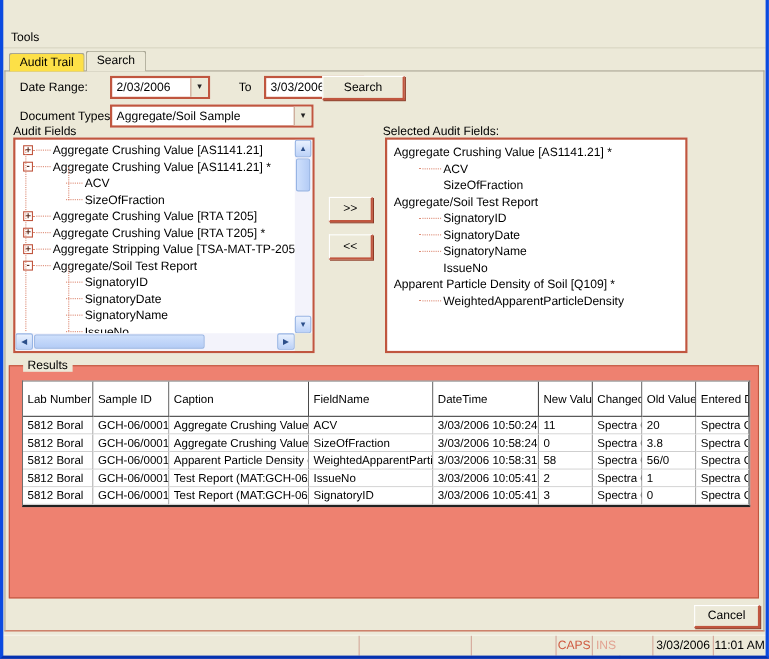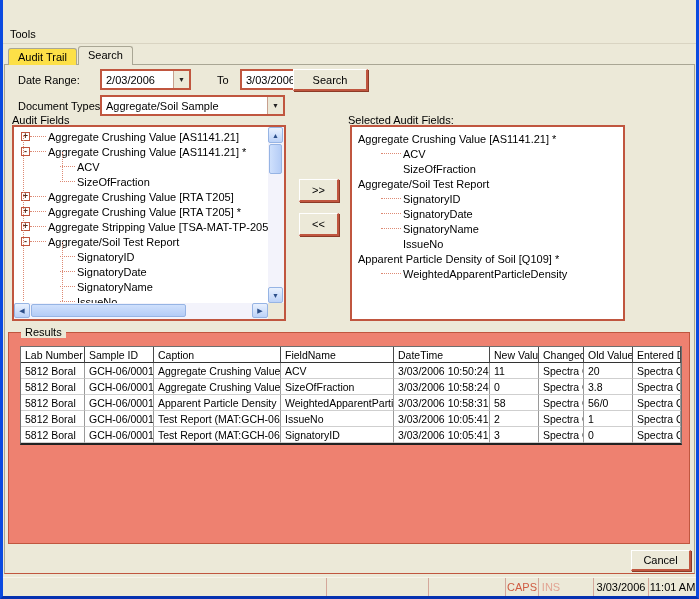--- a/index.html
+++ b/index.html
@@ -64,21 +64,21 @@
   .sthumb{position:absolute;background:linear-gradient(90deg,#cfe0fc,#b4ccf6);border:1px solid #96b4e4;border-radius:2px;}
   .sthumb.h{background:linear-gradient(180deg,#cfe0fc,#b4ccf6);}
   .scorner{position:absolute;right:0;bottom:0;width:16px;height:16px;background:#ece9d8;}
   
   .groupbox{position:absolute;border:1px solid #c0563f;background:#ee8170;z-index:8;}
   .grouplabel{position:absolute;top:-7px;left:12px;background:#ece9d8;padding:0 4px;z-index:9;}
   
   .grid{position:absolute;background:#fff;border:1px solid #6e6e6e;border-bottom:2px solid #222;z-index:9;font-size:10.5px;}
   .grow{display:grid;grid-template-columns:64px 69px 127px 113px 96px 49px 45px 49px 48px;}
   .gcell{padding:0 2px 0 4px;white-space:nowrap;overflow:hidden;border-right:1px solid #9a9a9a;display:flex;align-items:center;}
-  .ghead .gcell{height:16px;border-right:1px solid #4a4a4a;border-bottom:1px solid #333;background:#fff;}
+  .ghead .gcell{height:32px;border-right:1px solid #4a4a4a;border-bottom:1px solid #333;background:#fff;}
   .gdata .gcell{height:16px;border-bottom:1px solid #cfcfcf;background:#fff;}
   
   .statusbar{position:absolute;left:3px;right:3px;bottom:3px;height:19px;background:#ece9d8;display:flex;align-items:center;z-index:55;border-top:1px solid #f6f4ea;}
   .spane{height:100%;display:flex;align-items:center;justify-content:center;border-left:1px solid #d4a79a;white-space:nowrap;overflow:hidden;}
   .spane.first{border-left:none;flex:1;}
   .caps-txt{color:#cf5b41;} .ins-txt{color:#e2a493;}
 </style>
 </head>
 <body>
 

